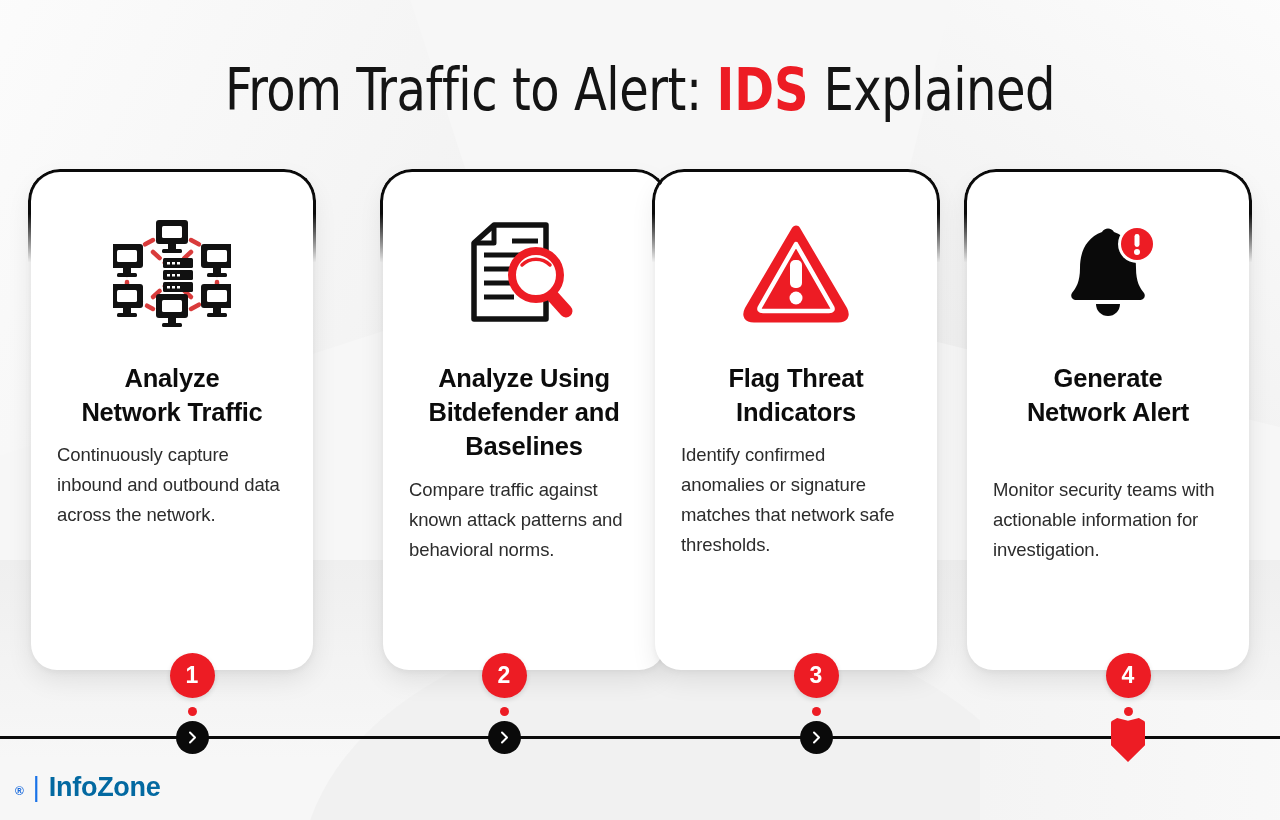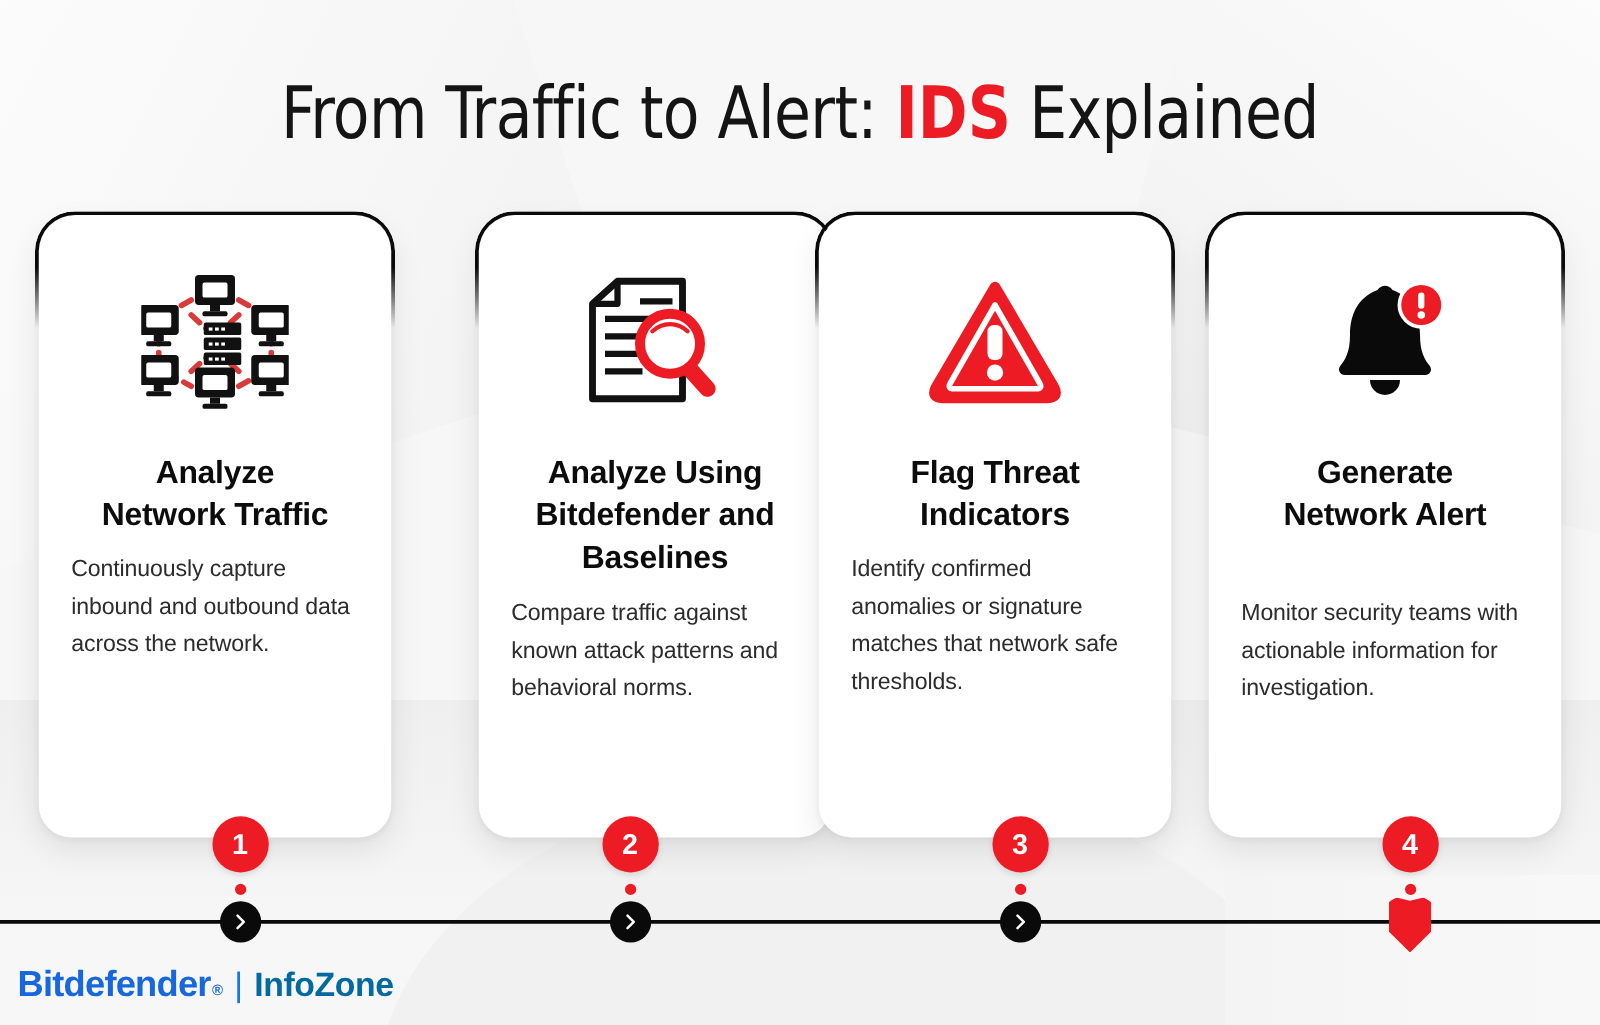--- a/index.html
+++ b/index.html
@@ -413,19 +413,18 @@
     </div>
   </div>
 
   <div class="step-marker">
     <div class="badge" style="left:1108px">4</div>
     <div class="dot" style="left:1108px"></div>
     <div class="shield" style="left:1108px"></div>
   </div>
 
   <div class="logo">
-    <span class="logo-brand">Bitdefender</span>
     <span class="logo-reg">®</span>
     <span class="logo-sep">|</span>
     <span class="logo-sub">InfoZone</span>
   </div>
 
 </div>
 
 </body></html>

